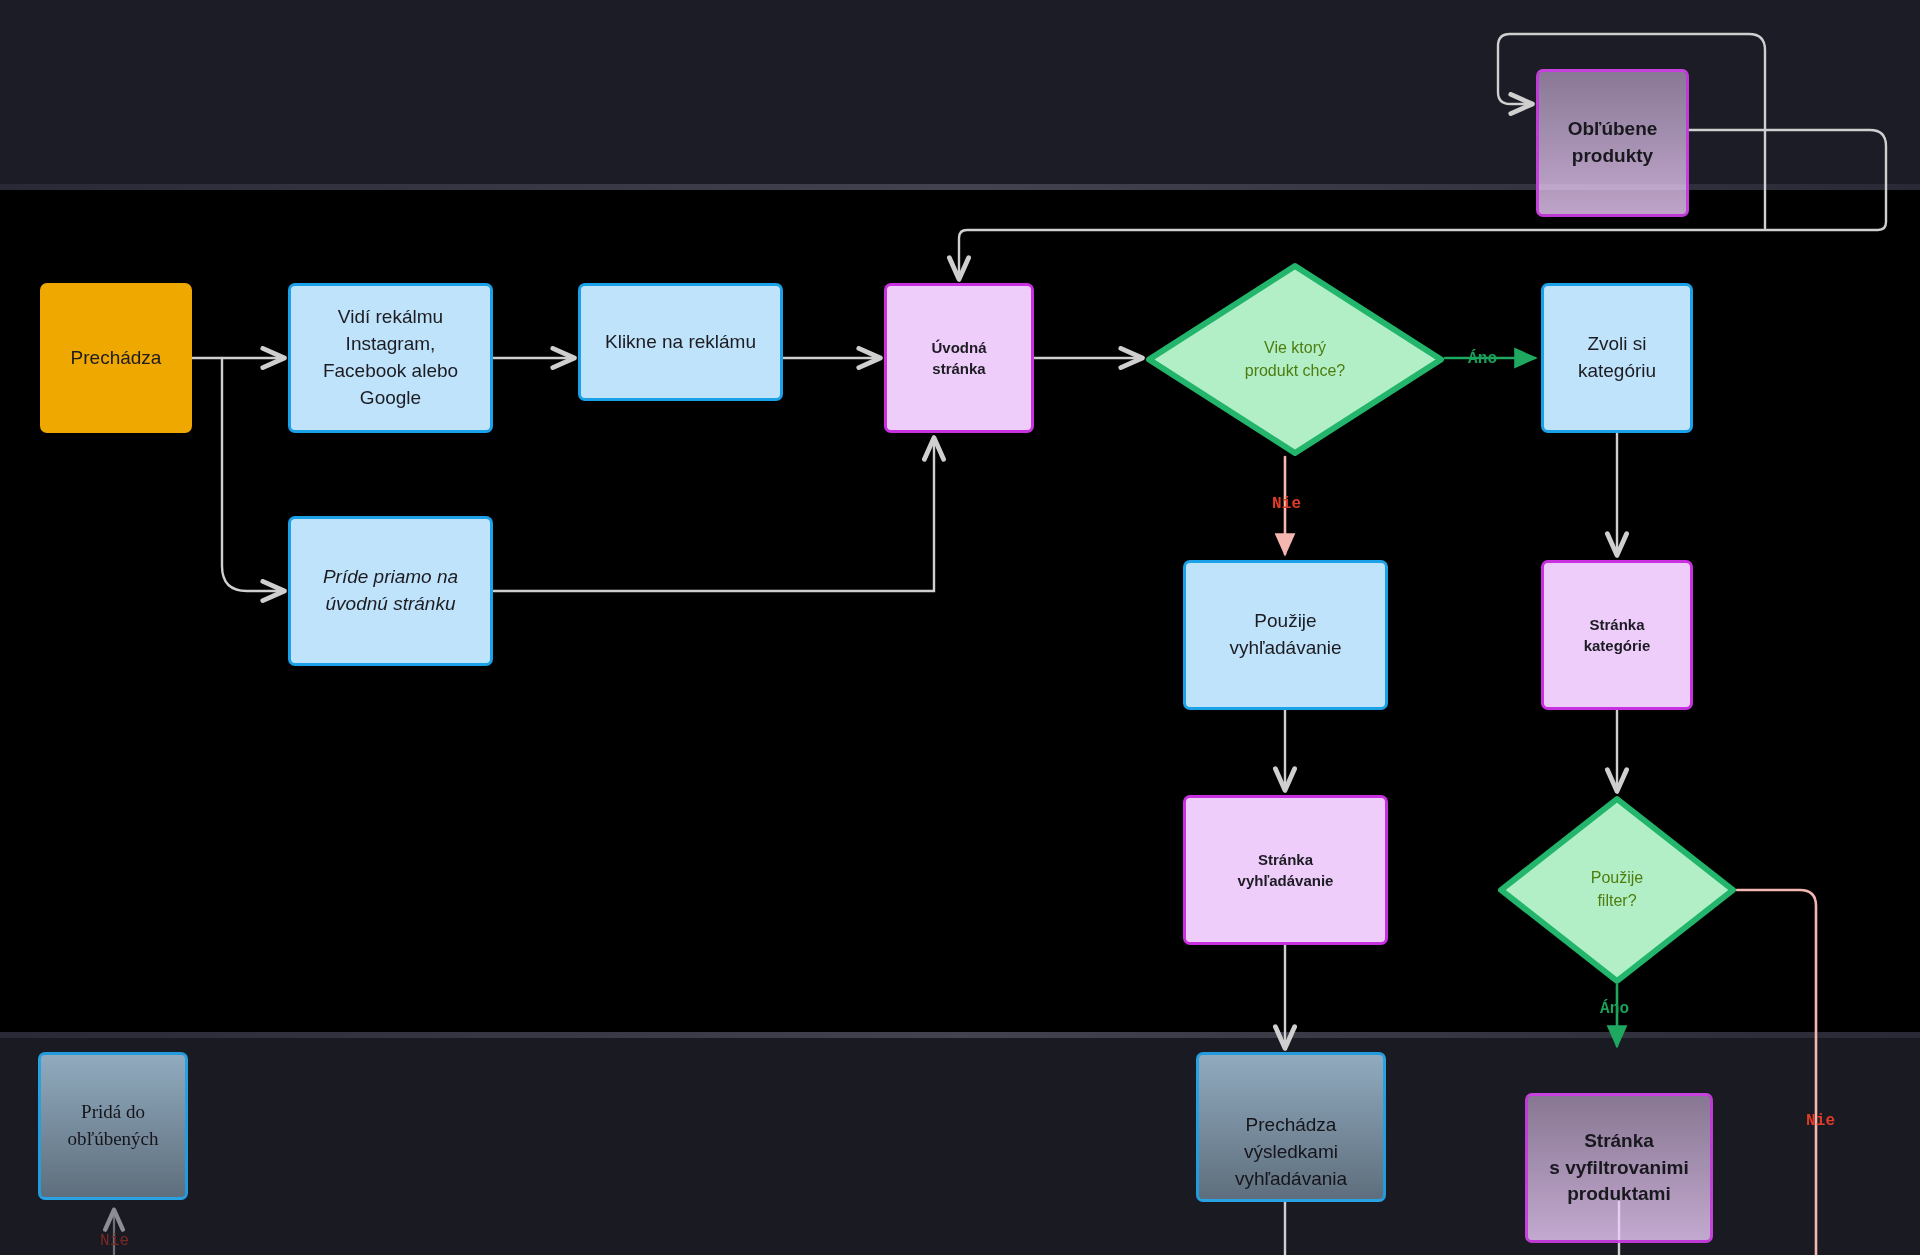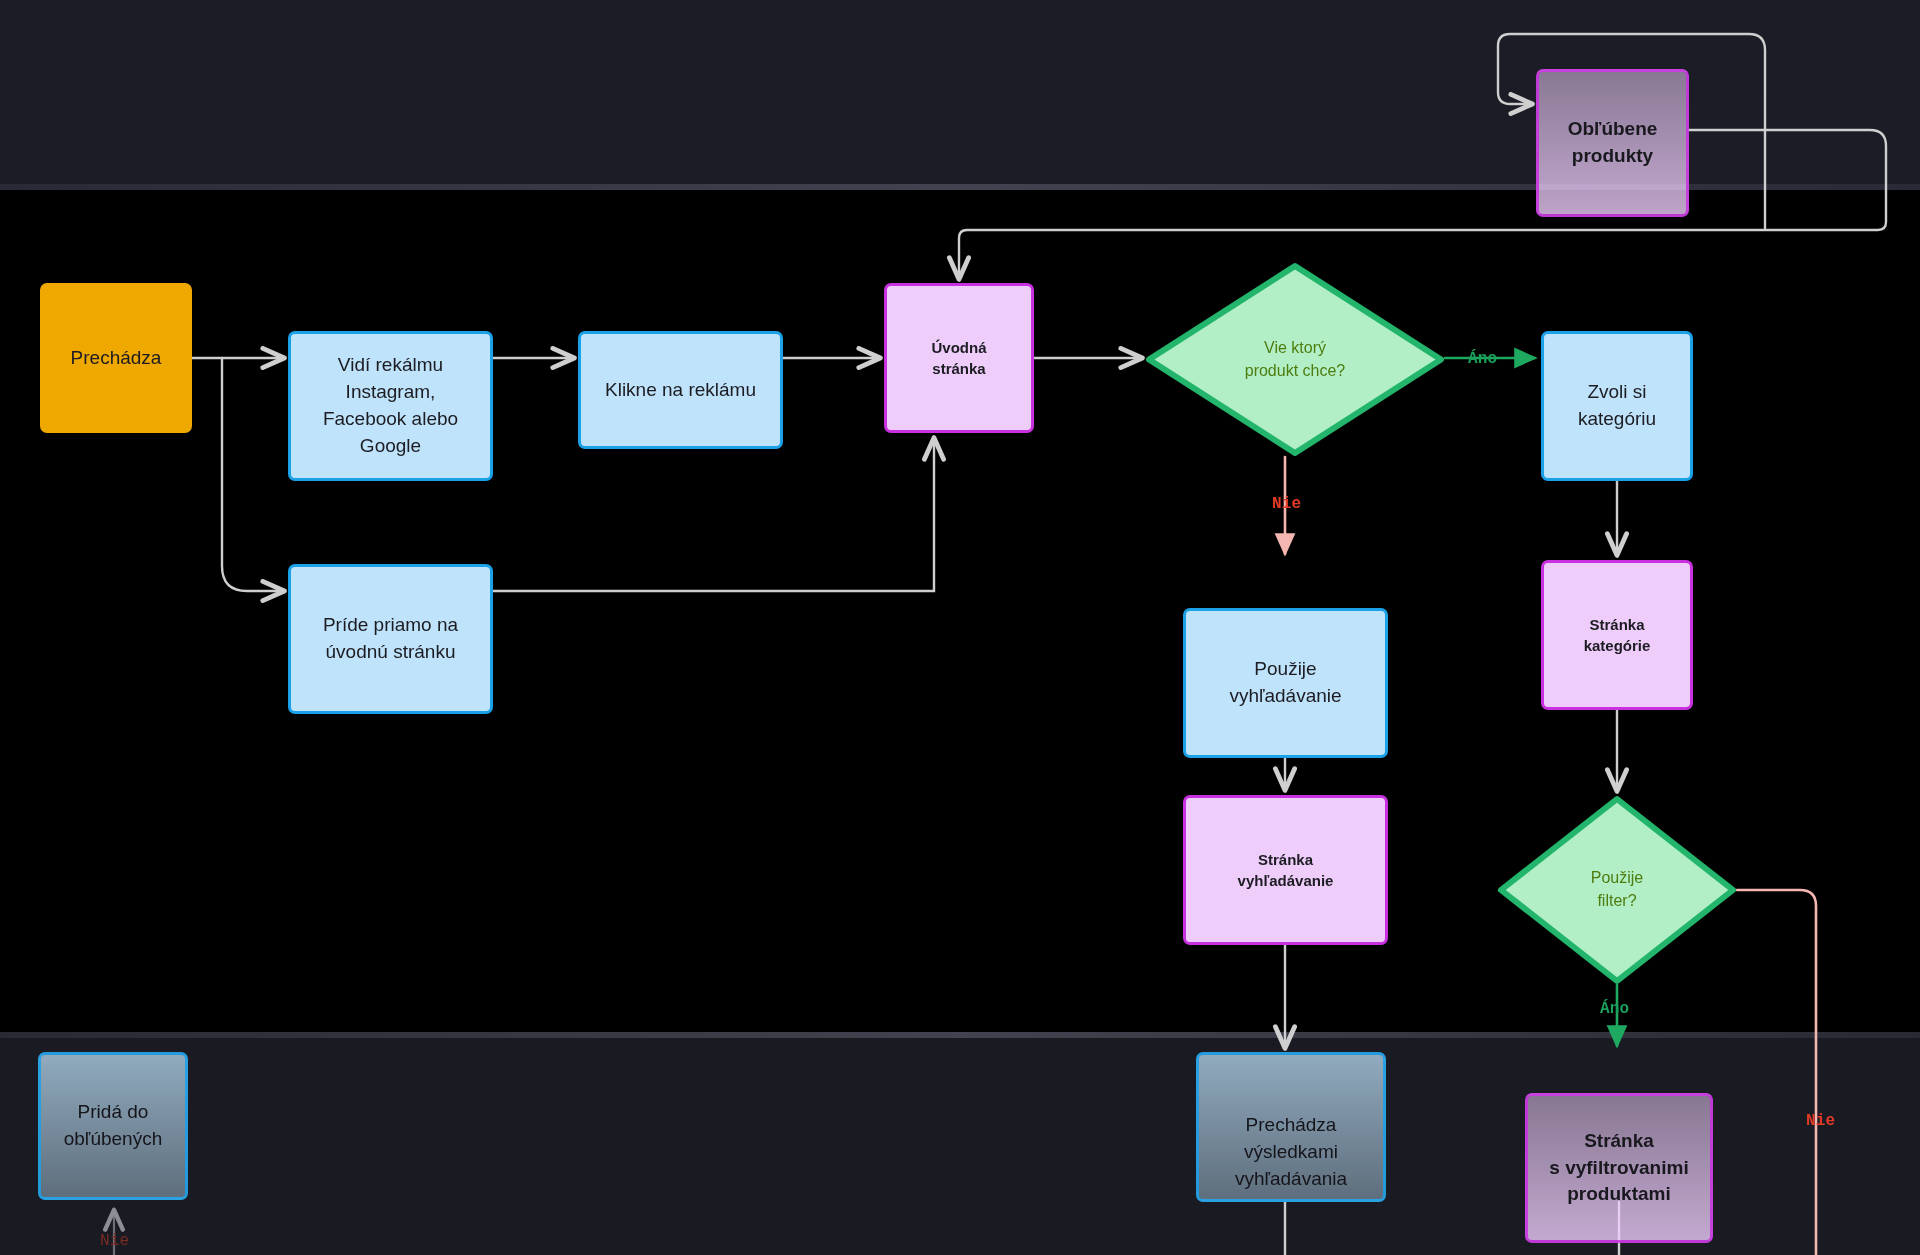--- a/index.html
+++ b/index.html
@@ -20,21 +20,21 @@
 
   svg#wires{position:absolute;left:0;top:0;width:1920px;height:1255px;overflow:visible;}
 
   .node{
     position:absolute;box-sizing:border-box;border-radius:7px;
     display:flex;align-items:center;justify-content:center;text-align:center;
     color:#1c1c22;line-height:1.42;padding:6px 8px;
   }
   .node .txt{white-space:pre-line;display:block;}
   .n-start{background:#efa800;border:2px solid #efa800;font-size:19px;}
-  .n-blue{background:#bfe3fb;border:3px solid #1ba1e8;font-size:19px;margin-top:48px;}
+  .n-blue{background:#bfe3fb;border:3px solid #1ba1e8;font-size:19px;}
   .n-purple{background:#eecdfb;border:3px solid #c930e0;font-size:15px;font-weight:bold;}
   .n-dim-blue{
     background:linear-gradient(180deg,rgba(191,227,251,.72),rgba(191,227,251,.42));
     border:3px solid rgba(27,161,232,.88);font-size:19px;color:#15151b;
   }
   .n-dim-purple{
     background:linear-gradient(180deg,rgba(238,205,251,.52),rgba(238,205,251,.80));
     border:3px solid rgba(201,48,224,.85);font-size:19px;font-weight:bold;color:#18181e;margin-top:41px;
   }
 
@@ -131,21 +131,21 @@
     <span class="txt">Vidí rekálmu
 Instagram,
 Facebook alebo
 Google</span>
   </div>
 
   <div class="node n-blue" style="left:578px;top:283px;width:205px;height:118px;">
     <span class="txt">Klikne na reklámu</span>
   </div>
 
-  <div class="node n-blue" style="left:288px;top:516px;width:205px;height:150px;">
+  <div class="node n-blue" style="left:288px;top:516px;width:205px;height:150px;font-style:italic;">
     <span class="txt">Príde priamo na
 úvodnú stránku</span>
   </div>
 
   <div class="node n-purple" style="left:884px;top:283px;width:150px;height:150px;">
     <span class="txt">Úvodná
 stránka</span>
   </div>
 
   <div class="diamond" style="left:1145px;top:262px;width:300px;height:195px;">
@@ -194,21 +194,21 @@
     <span class="txt">Stránka
 s vyfiltrovanimi
 produktami</span>
   </div>
 
   <div class="node n-dim-purple" style="left:1536px;top:28px;width:153px;height:148px;">
     <span class="txt">Obľúbene
 produkty</span>
   </div>
 
-  <div class="node n-dim-blue" style="left:38px;top:1052px;width:150px;height:148px;">
+  <div class="node n-dim-blue" style="left:38px;top:1052px;width:150px;height:148px;font-family:Liberation Serif, serif;">
     <span class="txt">Pridá do
 obľúbených</span>
   </div>
 
   <span class="elabel yes" style="left:1468px;top:350px;">Áno</span>
   <span class="elabel no" style="left:1272px;top:495px;">Nie</span>
   <span class="elabel yes" style="left:1600px;top:1000px;">Áno</span>
   <span class="elabel no" style="left:1806px;top:1112px;">Nie</span>
   <span class="elabel dim" style="left:100px;top:1232px;">Nie</span>
 

